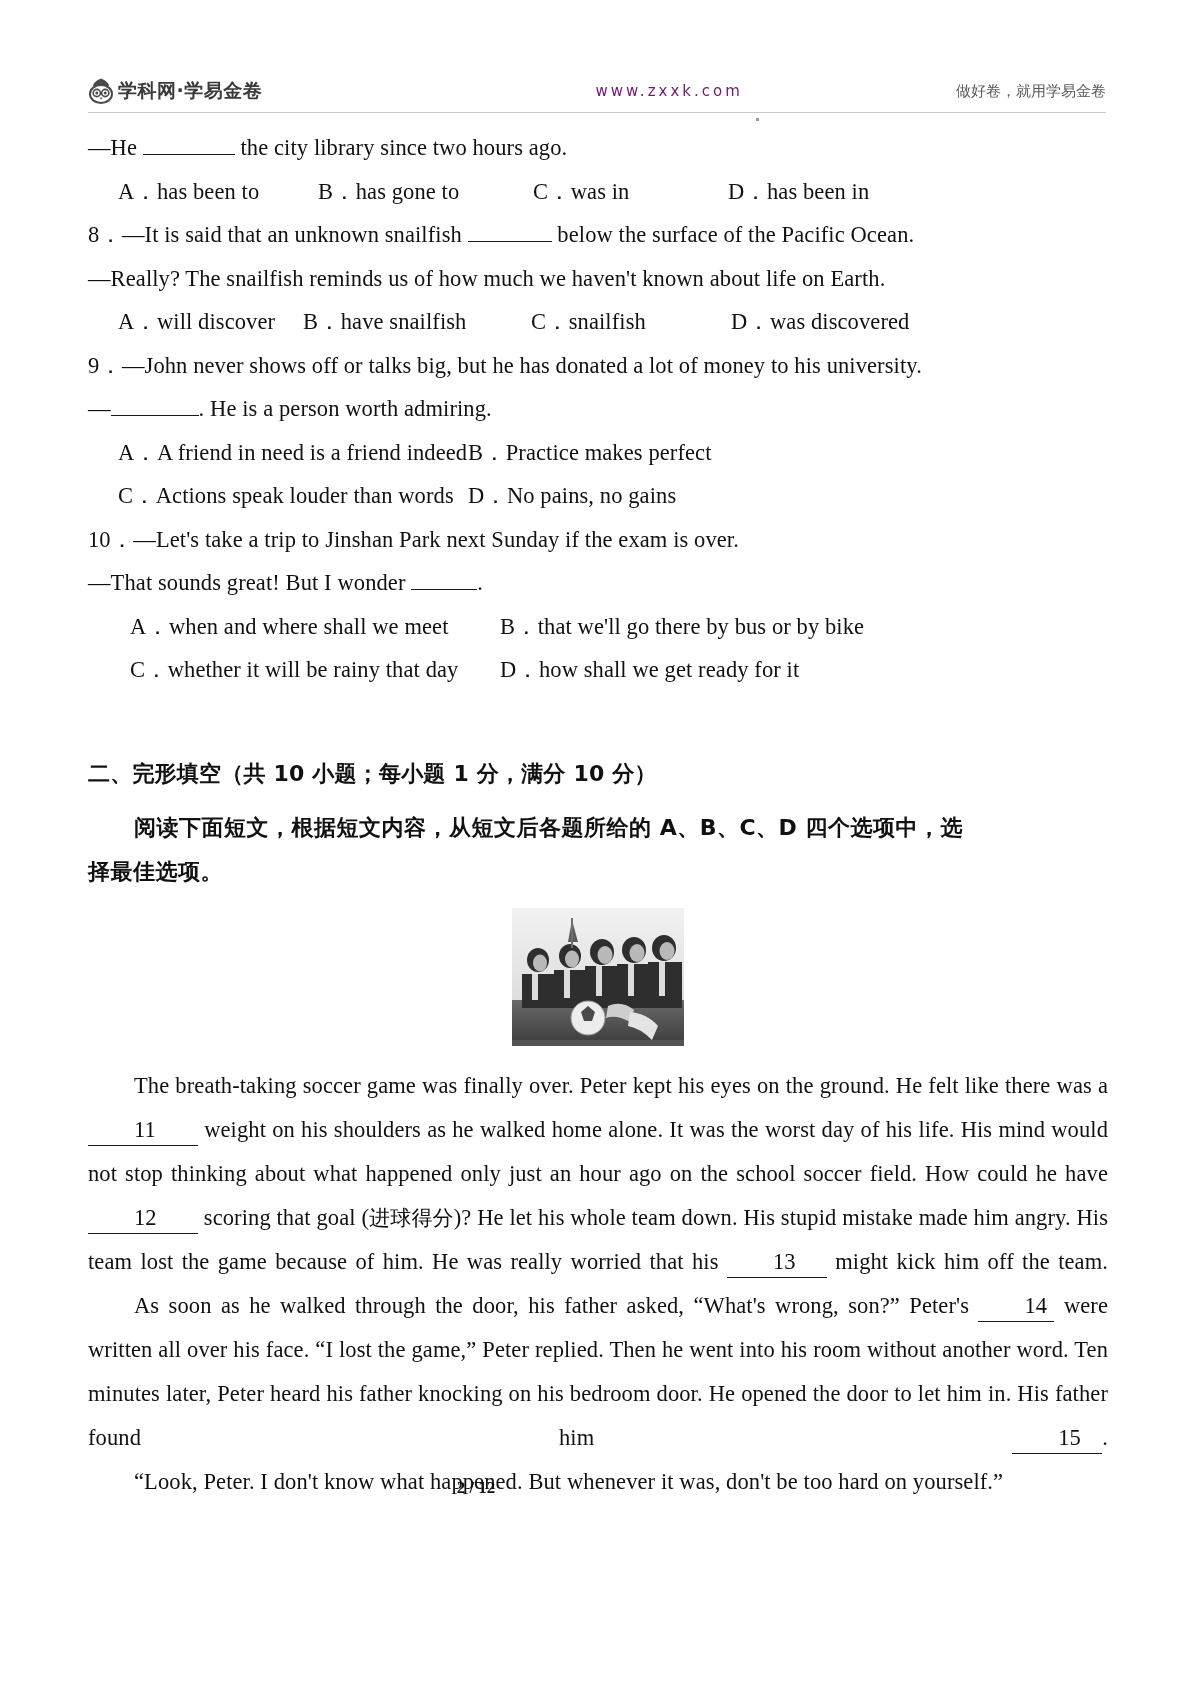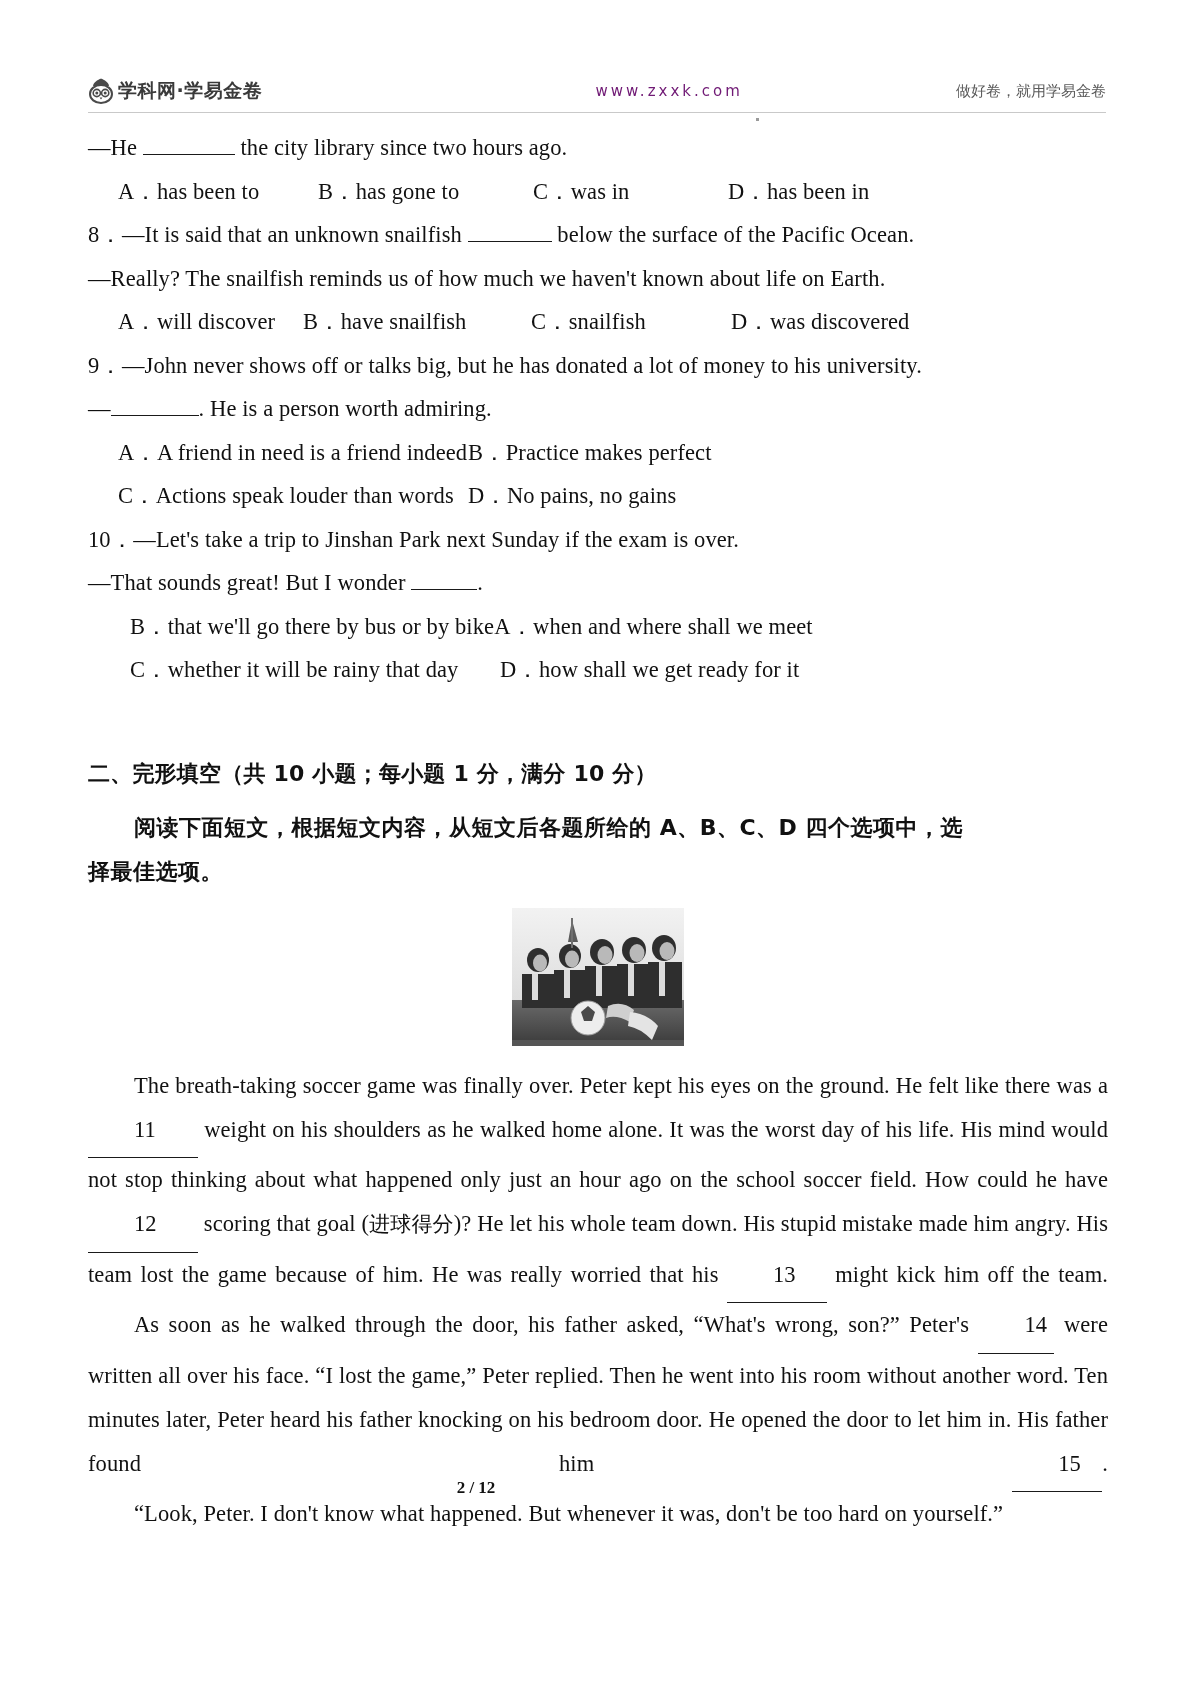--- a/index.html
+++ b/index.html
@@ -138,21 +138,21 @@
   }
   .passage p.last {
     text-align-last: left;
   }
   .pblank {
     display: inline-block;
     border-bottom: 1.7px solid #1a1a1a;
     text-align: left;
     vertical-align: baseline;
     line-height: 1;
-    padding-bottom: 16px;
+    padding-bottom: 4px;
   }
   .pb-110 { width: 110px; }
   .pb-100 { width: 100px; }
   .pb-90  { width: 90px; }
   .pb-76  { width: 76px; }
   .cn-inline {
     font-family: "DejaVu Sans", "Liberation Sans", sans-serif;
     font-size: 21px;
   }
 
@@ -245,22 +245,22 @@
     </div>
 
     <div class="line">
       <span>10．</span><span>—Let's take a trip to Jinshan Park next Sunday if the exam is over.</span>
     </div>
     <div class="line">
       <span>—That sounds great! But I wonder</span>
       <span class="blank blank-w4"></span><span>.</span>
     </div>
     <div class="line indent1 optrow" style="padding-left:42px">
+      <span class="opt" style="width:370px">A．when and where shall we meet</span>
       <span class="opt">B．that we'll go there by bus or by bike</span>
-      <span class="opt" style="width:370px">A．when and where shall we meet</span>
     </div>
     <div class="line indent1 optrow" style="padding-left:42px">
       <span class="opt" style="width:370px">C．whether it will be rainy that day</span>
       <span class="opt">D．how shall we get ready for it</span>
     </div>
 
     <div style="height:62px"></div>
     <div class="section-head">二、完形填空（共 10 小题；每小题 1 分，满分 10 分）</div>
     <div style="height:12px"></div>
     <div class="cn-body" style="text-indent:46px">阅读下面短文，根据短文内容，从短文后各题所给的 A、B、C、D 四个选项中，选</div>

